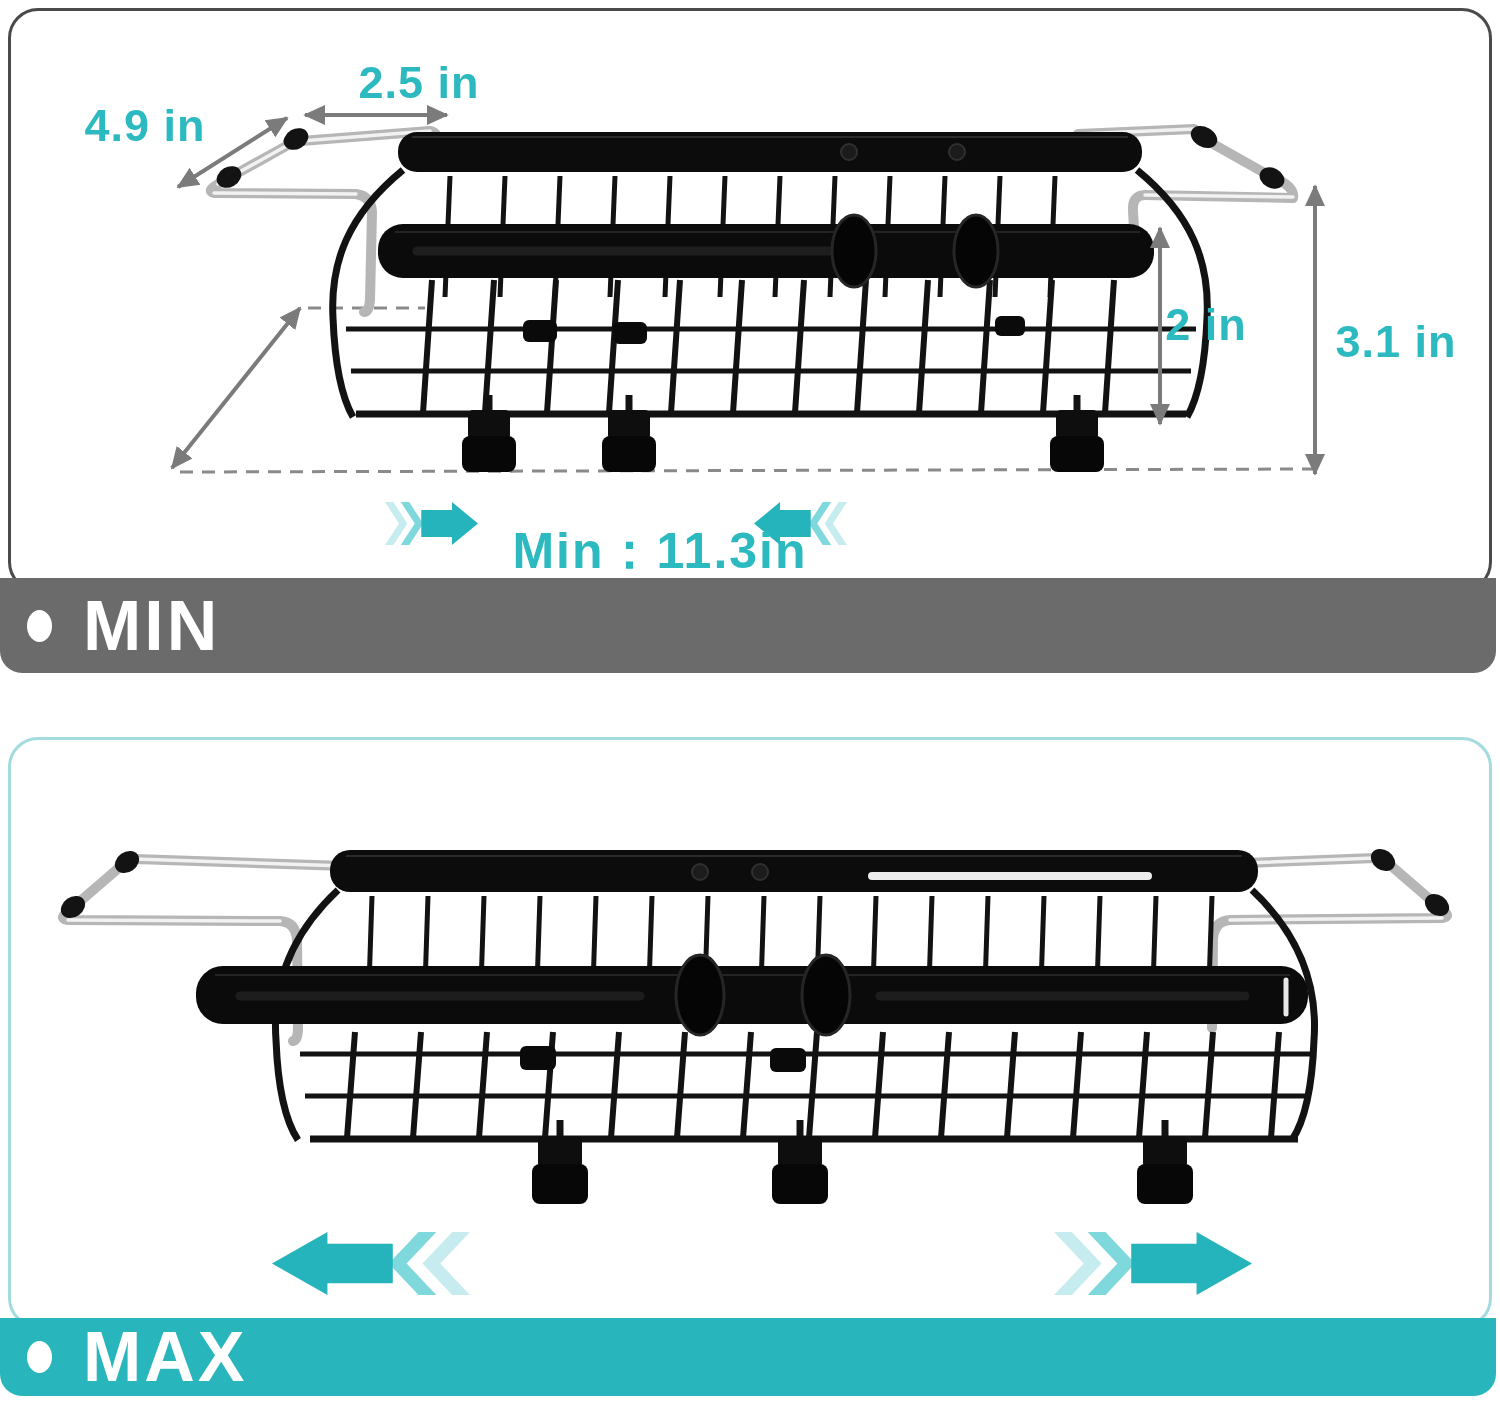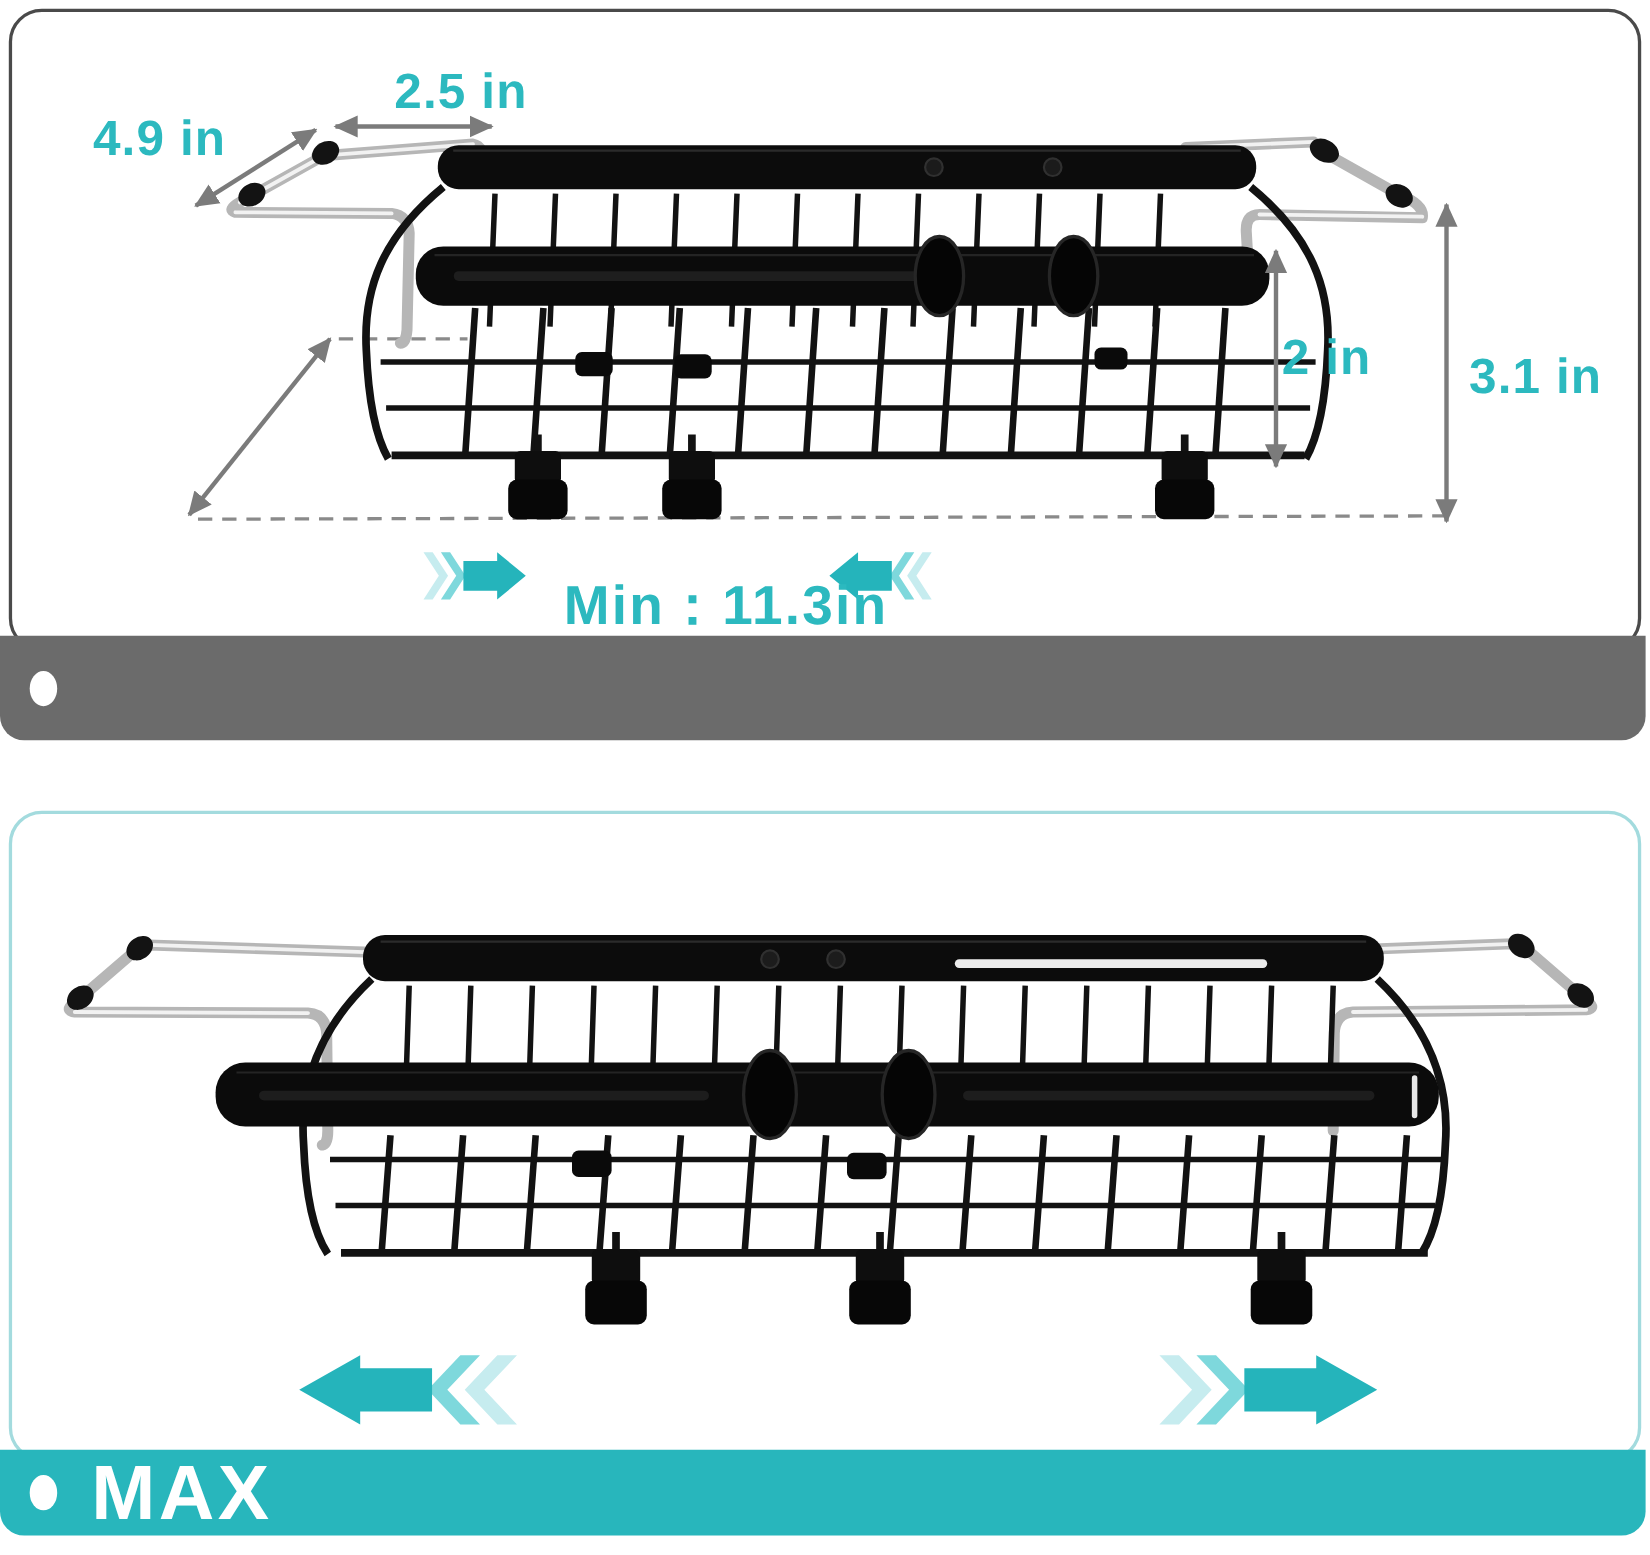--- a/index.html
+++ b/index.html
@@ -206,19 +206,20 @@
   </svg>
 
   <div class="dim-label" id="lbl-d25" style="left:380px;top:83px;margin-left:39px;">2.5 in</div>
   <div class="dim-label" id="lbl-d85" style="left:145px;top:126px;">4.9 in</div>
   <div class="dim-label" id="lbl-d4" style="left:1206px;top:325px;">2 in</div>
   <div class="dim-label" id="lbl-d45" style="left:1396px;top:342px;">3.1 in</div>
   <div class="dim-label" id="lbl-min-callout" style="left:619px;top:551px;margin-left:41px;">Min：11.3in</div>
 
   <div class="banner" id="banner-min">
     <span class="dot"></span>
+    <span class="banner-label">MIN</span>
   </div>
   <div class="banner" id="banner-max">
     <span class="dot"></span>
     <span class="banner-label">MAX</span>
   </div>
 
 </div>
 
 </body></html>

